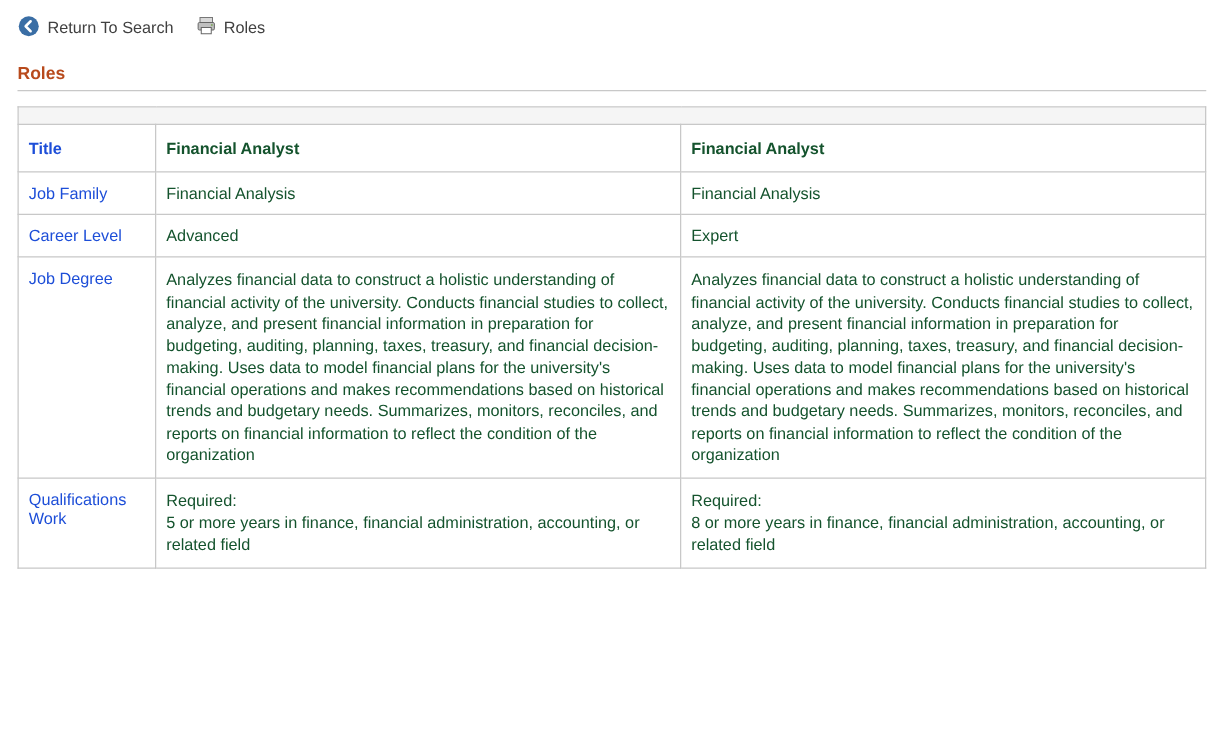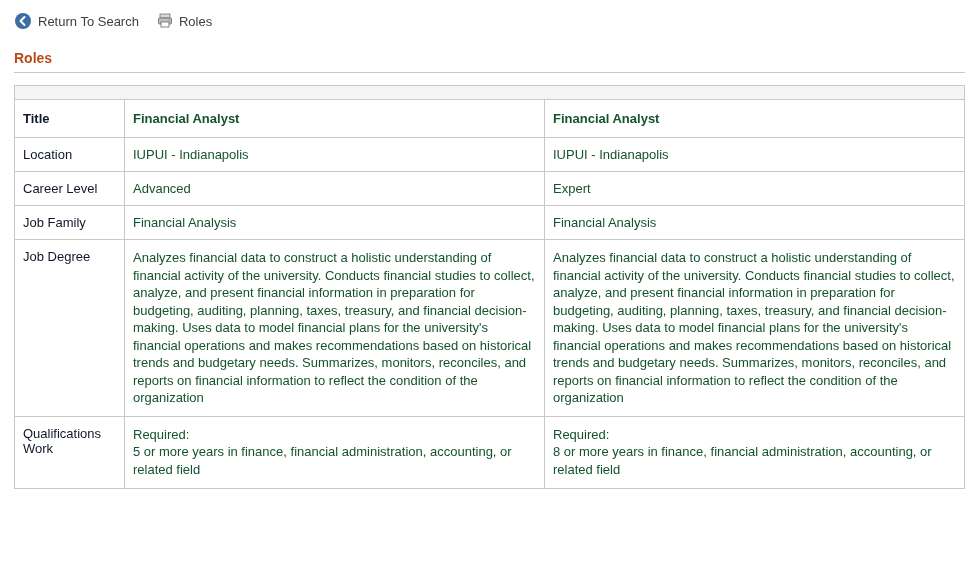--- a/index.html
+++ b/index.html
@@ -66,21 +66,21 @@
       border: 1px solid #c8c8c8;
       padding: 9px 8px;
       vertical-align: top;
       text-align: left;
       font-size: 13px;
       color: #14532d;
     }
     table.roles tbody th.rowlabel {
       font-weight: normal;
       width: 110px;
-      color: #0f172a;
+      color: #1d4ed8;
     }
     table.roles tr.title-row th,
     table.roles tr.title-row td {
       font-weight: bold;
       padding-top: 11px;
       padding-bottom: 11px;
     }
     .col-label { width: 110px; }
     .col-data { width: auto; }
     .multiline {
@@ -128,33 +128,28 @@
       <th colspan="3"></th>
     </tr>
   </thead>
   <tbody>
     <tr class="title-row">
       <th class="rowlabel">Title</th>
       <td>Financial Analyst</td>
       <td>Financial Analyst</td>
     </tr>
     <tr>
-      <th class="rowlabel">Location</th>
-      <td>IUPUI - Indianapolis</td>
-      <td>IUPUI - Indianapolis</td>
+      <th class="rowlabel">Job Family</th>
+      <td>Financial Analysis</td>
+      <td>Financial Analysis</td>
     </tr>
     <tr>
       <th class="rowlabel">Career Level</th>
       <td>Advanced</td>
       <td>Expert</td>
-    </tr>
-    <tr>
-      <th class="rowlabel">Job Family</th>
-      <td>Financial Analysis</td>
-      <td>Financial Analysis</td>
     </tr>
     <tr>
       <th class="rowlabel">Job Degree</th>
       <td class="multiline">Analyzes financial data to construct a holistic understanding of financial activity of the university. Conducts financial studies to collect, analyze, and present financial information in preparation for budgeting, auditing, planning, taxes, treasury, and financial decision-making. Uses data to model financial plans for the university's financial operations and makes recommendations based on historical trends and budgetary needs. Summarizes, monitors, reconciles, and reports on financial information to reflect the condition of the organization</td>
       <td class="multiline">Analyzes financial data to construct a holistic understanding of financial activity of the university. Conducts financial studies to collect, analyze, and present financial information in preparation for budgeting, auditing, planning, taxes, treasury, and financial decision-making. Uses data to model financial plans for the university's financial operations and makes recommendations based on historical trends and budgetary needs. Summarizes, monitors, reconciles, and reports on financial information to reflect the condition of the organization</td>
     </tr>
     <tr>
       <th class="rowlabel">Qualifications Work</th>
       <td class="multiline">Required:
 5 or more years in finance, financial administration, accounting, or related field</td>

